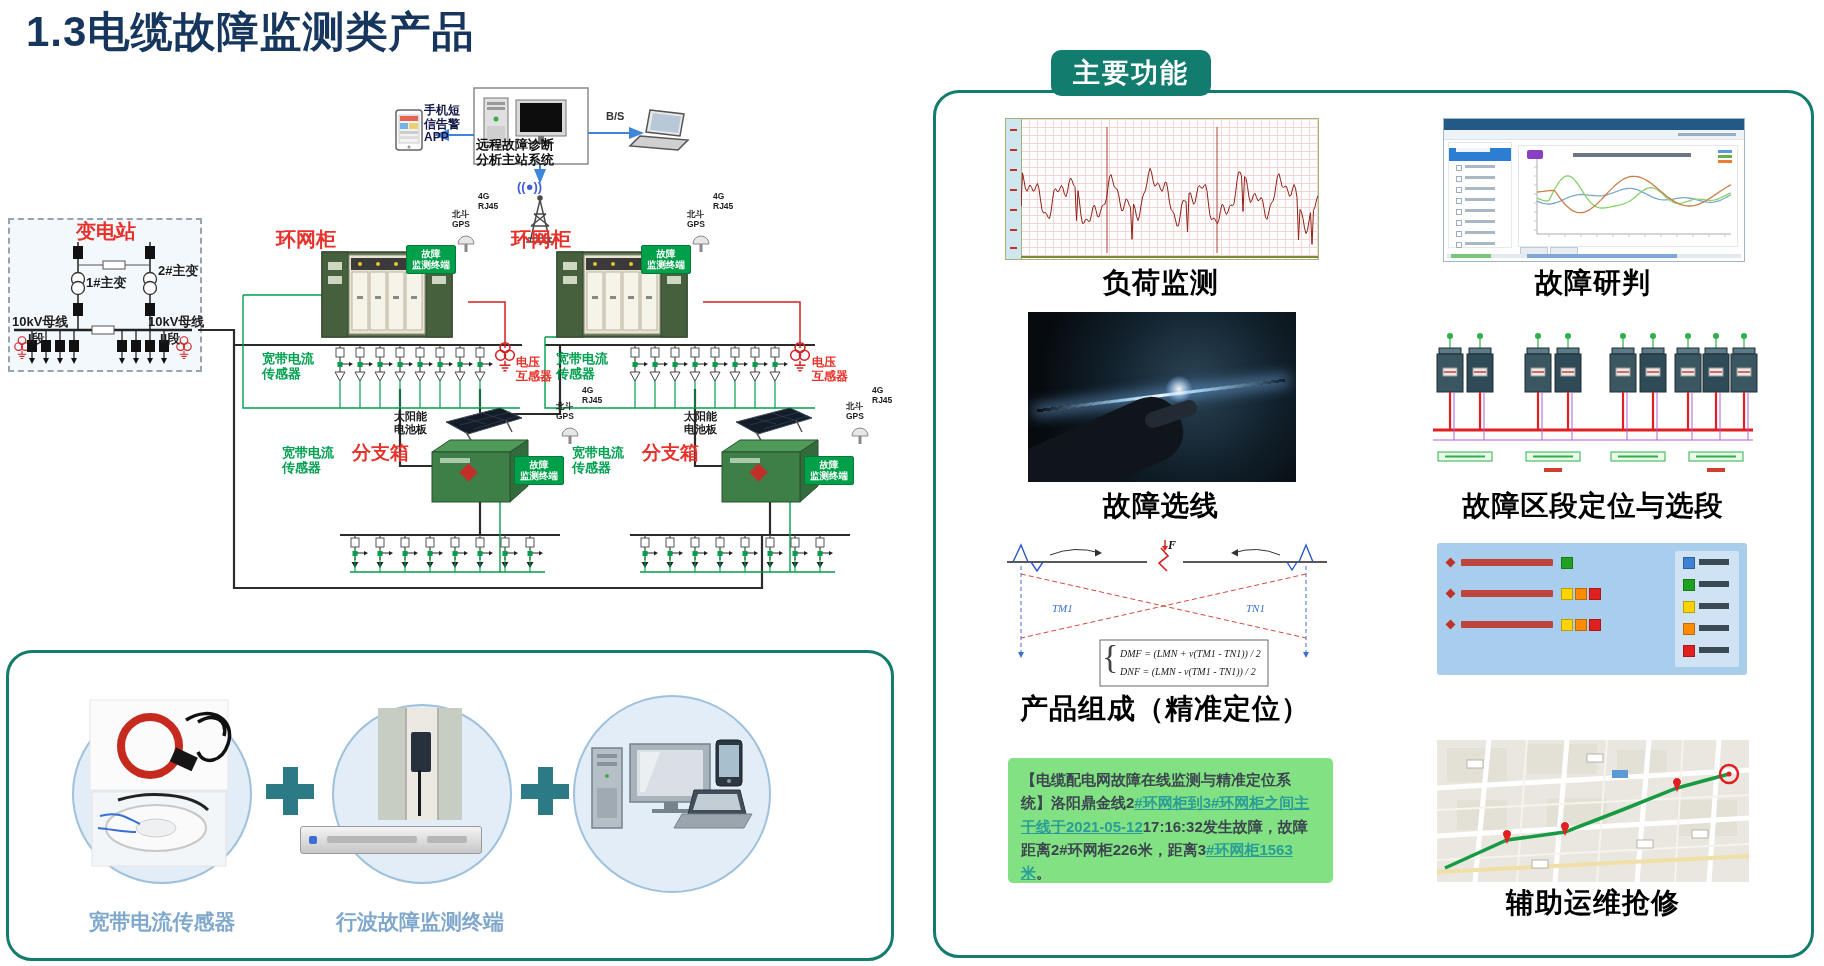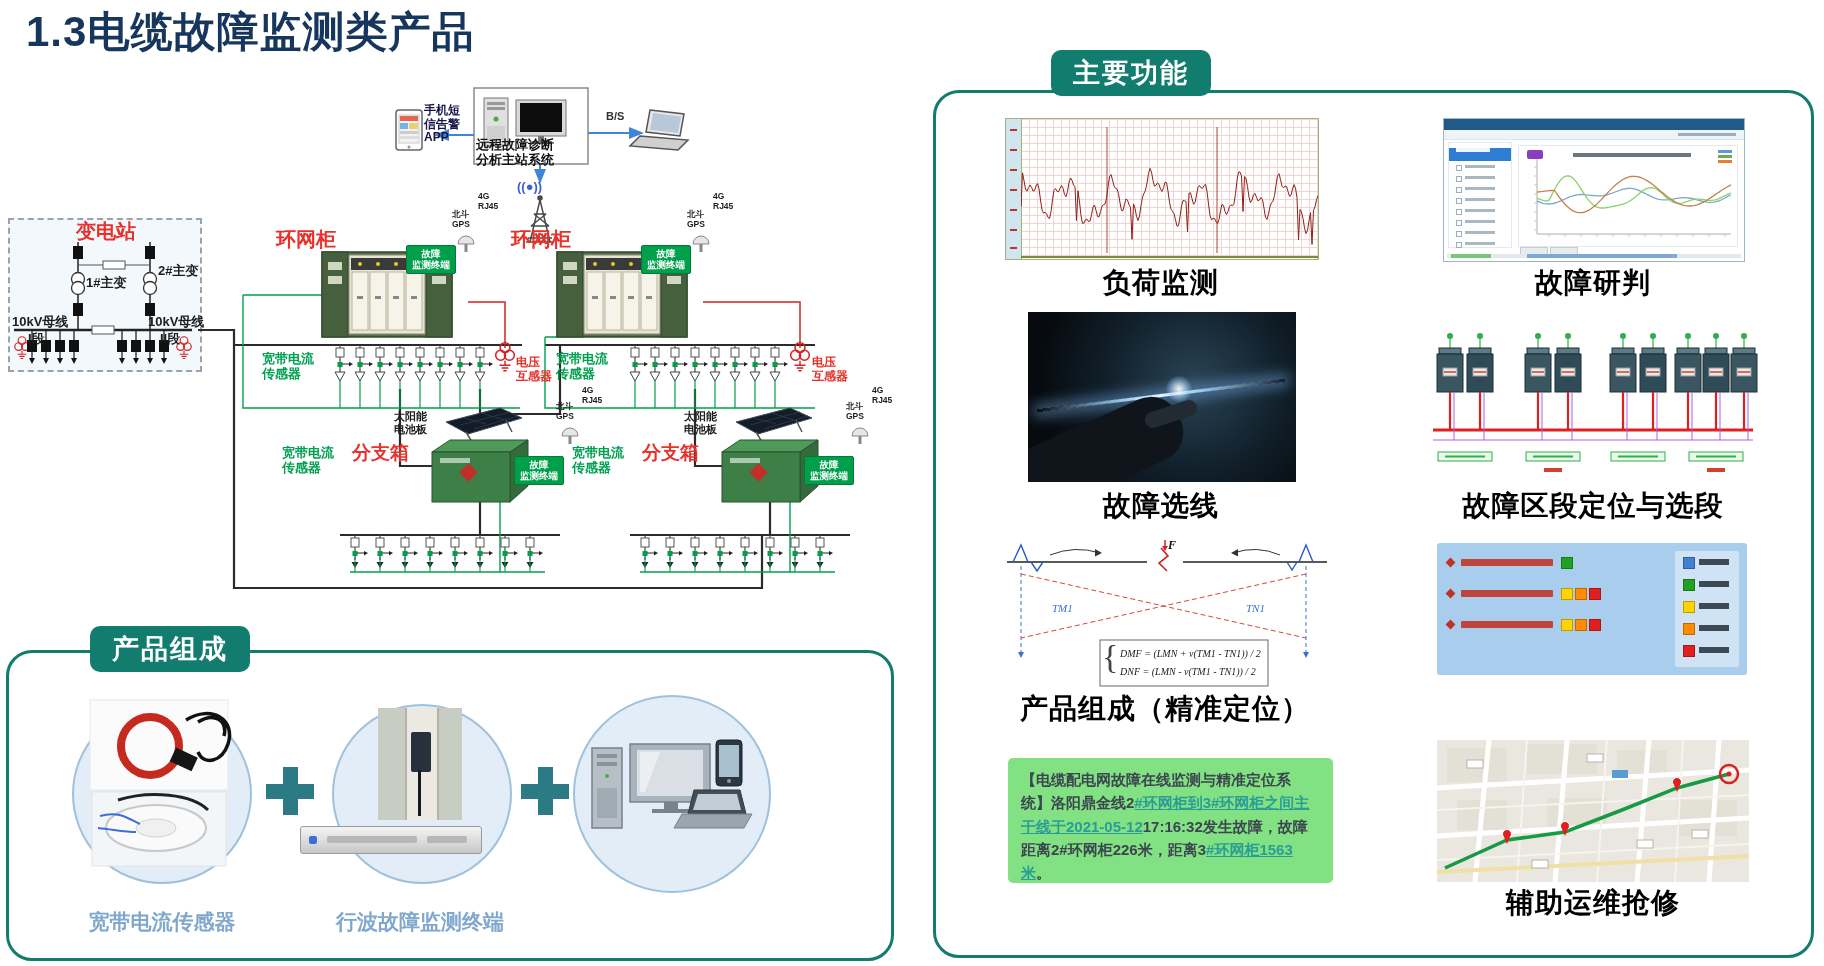--- a/index.html
+++ b/index.html
@@ -601,21 +601,20 @@
 互感器</div>
 
   <div class="lbl b f19 red" style="left:352px;top:442px">分支箱</div>
   <div class="lbl b f19 red" style="left:642px;top:442px">分支箱</div>
   <div class="lbl b f11 ctr" style="left:394px;top:410px">太阳能
 电池板</div>
   <div class="lbl b f11 ctr" style="left:684px;top:410px">太阳能
 电池板</div>
 
   <div class="bigbox" style="left:6px;top:650px;width:882px;height:305px"></div>
-  <div class="badge" style="left:90px;top:626px">产品组成</div>
 
   <div class="pcirc" style="left:72px;top:704px;width:176px;height:176px"></div>
   <div class="pcirc" style="left:332px;top:704px;width:176px;height:176px"></div>
   <div class="pcirc" style="left:573px;top:695px;width:194px;height:194px"></div>
 
   <div class="plus" style="left:266px;top:767px">
       <div class="ph"></div>
       <div class="pv"></div>
     </div>
   <div class="plus" style="left:521px;top:767px">

